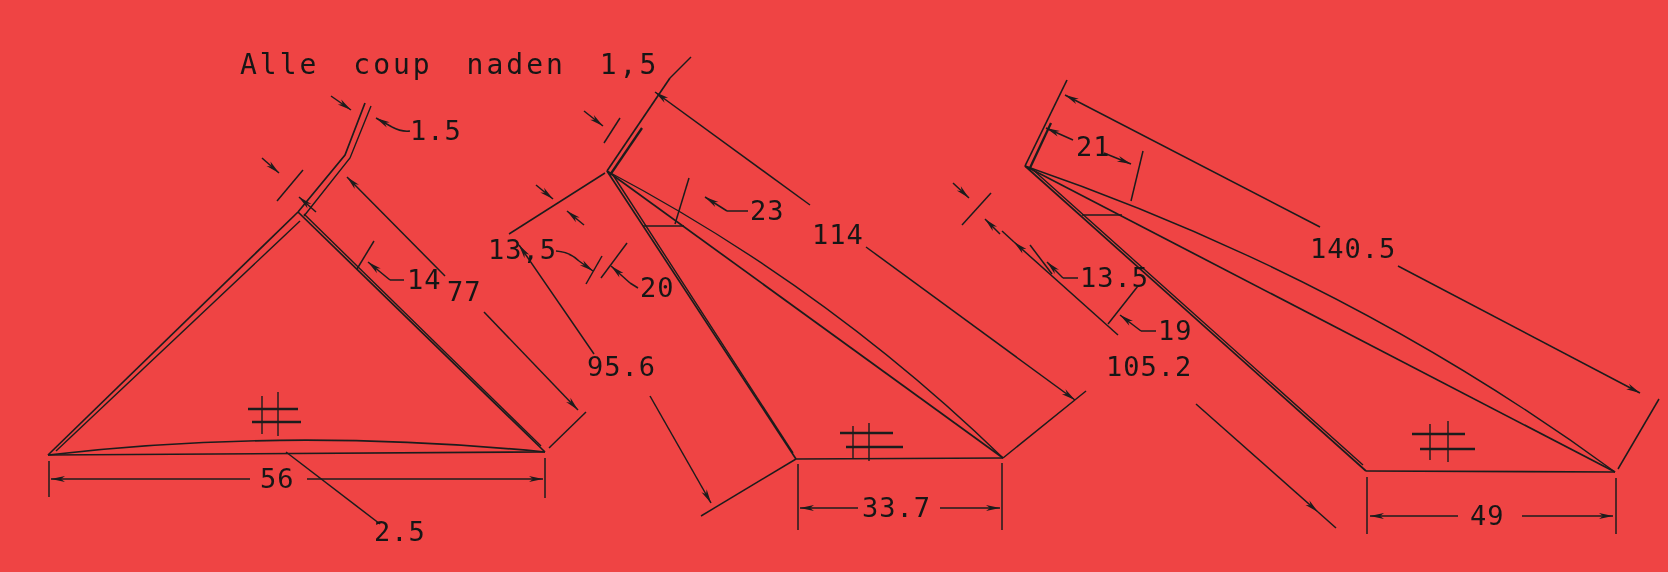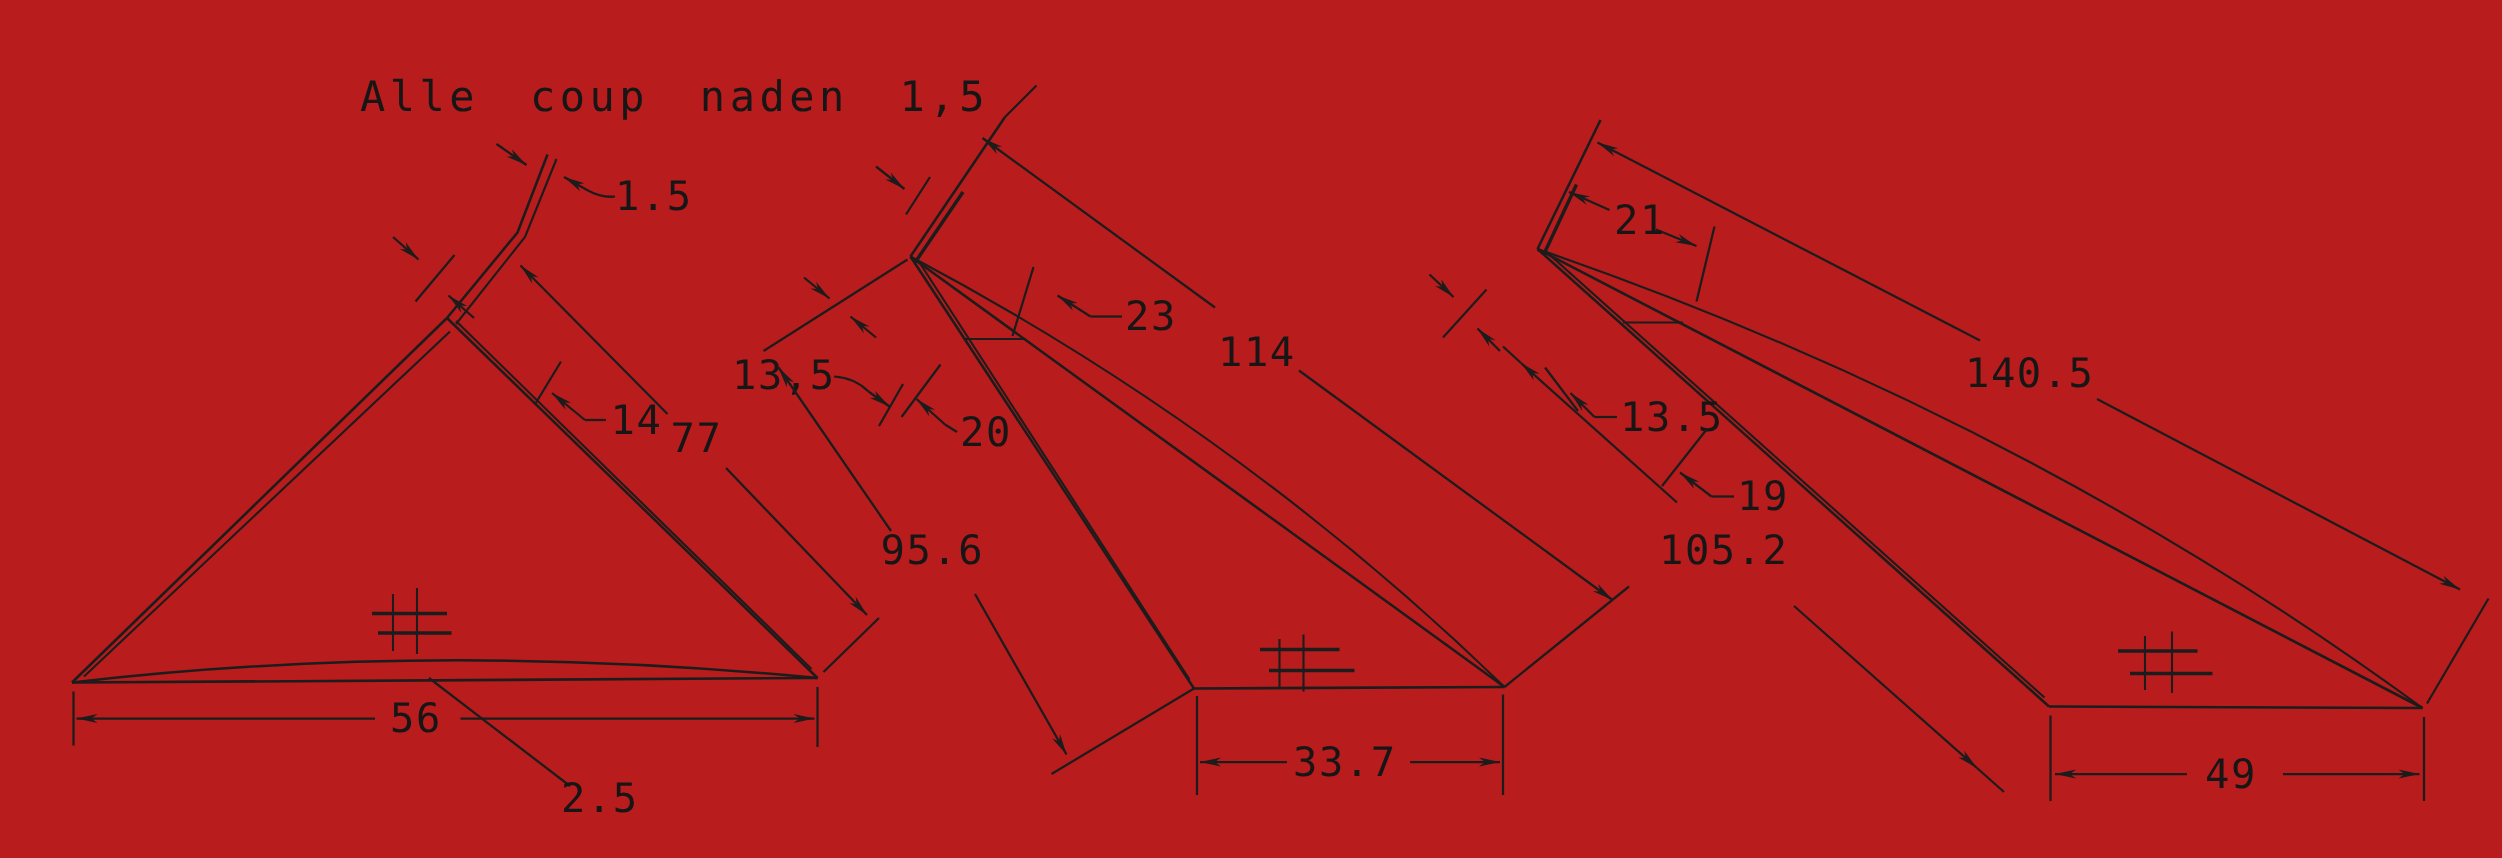--- a/index.html
+++ b/index.html
@@ -1,16 +1,16 @@
 <!DOCTYPE html>
 <html><head>
 <meta charset="utf-8">
 <style>
   html,body{margin:0;padding:0;background:#ffffff;}
-  .sheet{position:relative;width:1668px;height:572px;background:#b91c1c;overflow:hidden;}
+  .sheet{position:relative;width:1668px;height:572px;background:#ef4444;overflow:hidden;}
   svg{display:block;}
   .ln{stroke:#1c1c1c;fill:none;stroke-width:1.7;stroke-linecap:butt;}
   .thick{stroke-width:2.3;}
   .thin{stroke-width:1.4;}
   .dim{stroke:#1c1c1c;fill:none;stroke-width:1.5;}
   text{font-family:"DejaVu Sans Mono","Liberation Mono",monospace;fill:#161616;letter-spacing:1px;}
   .dimtxt{font-size:27px;}
   .title{font-size:28px;letter-spacing:3px;word-spacing:14px;}
 </style>
 </head>

